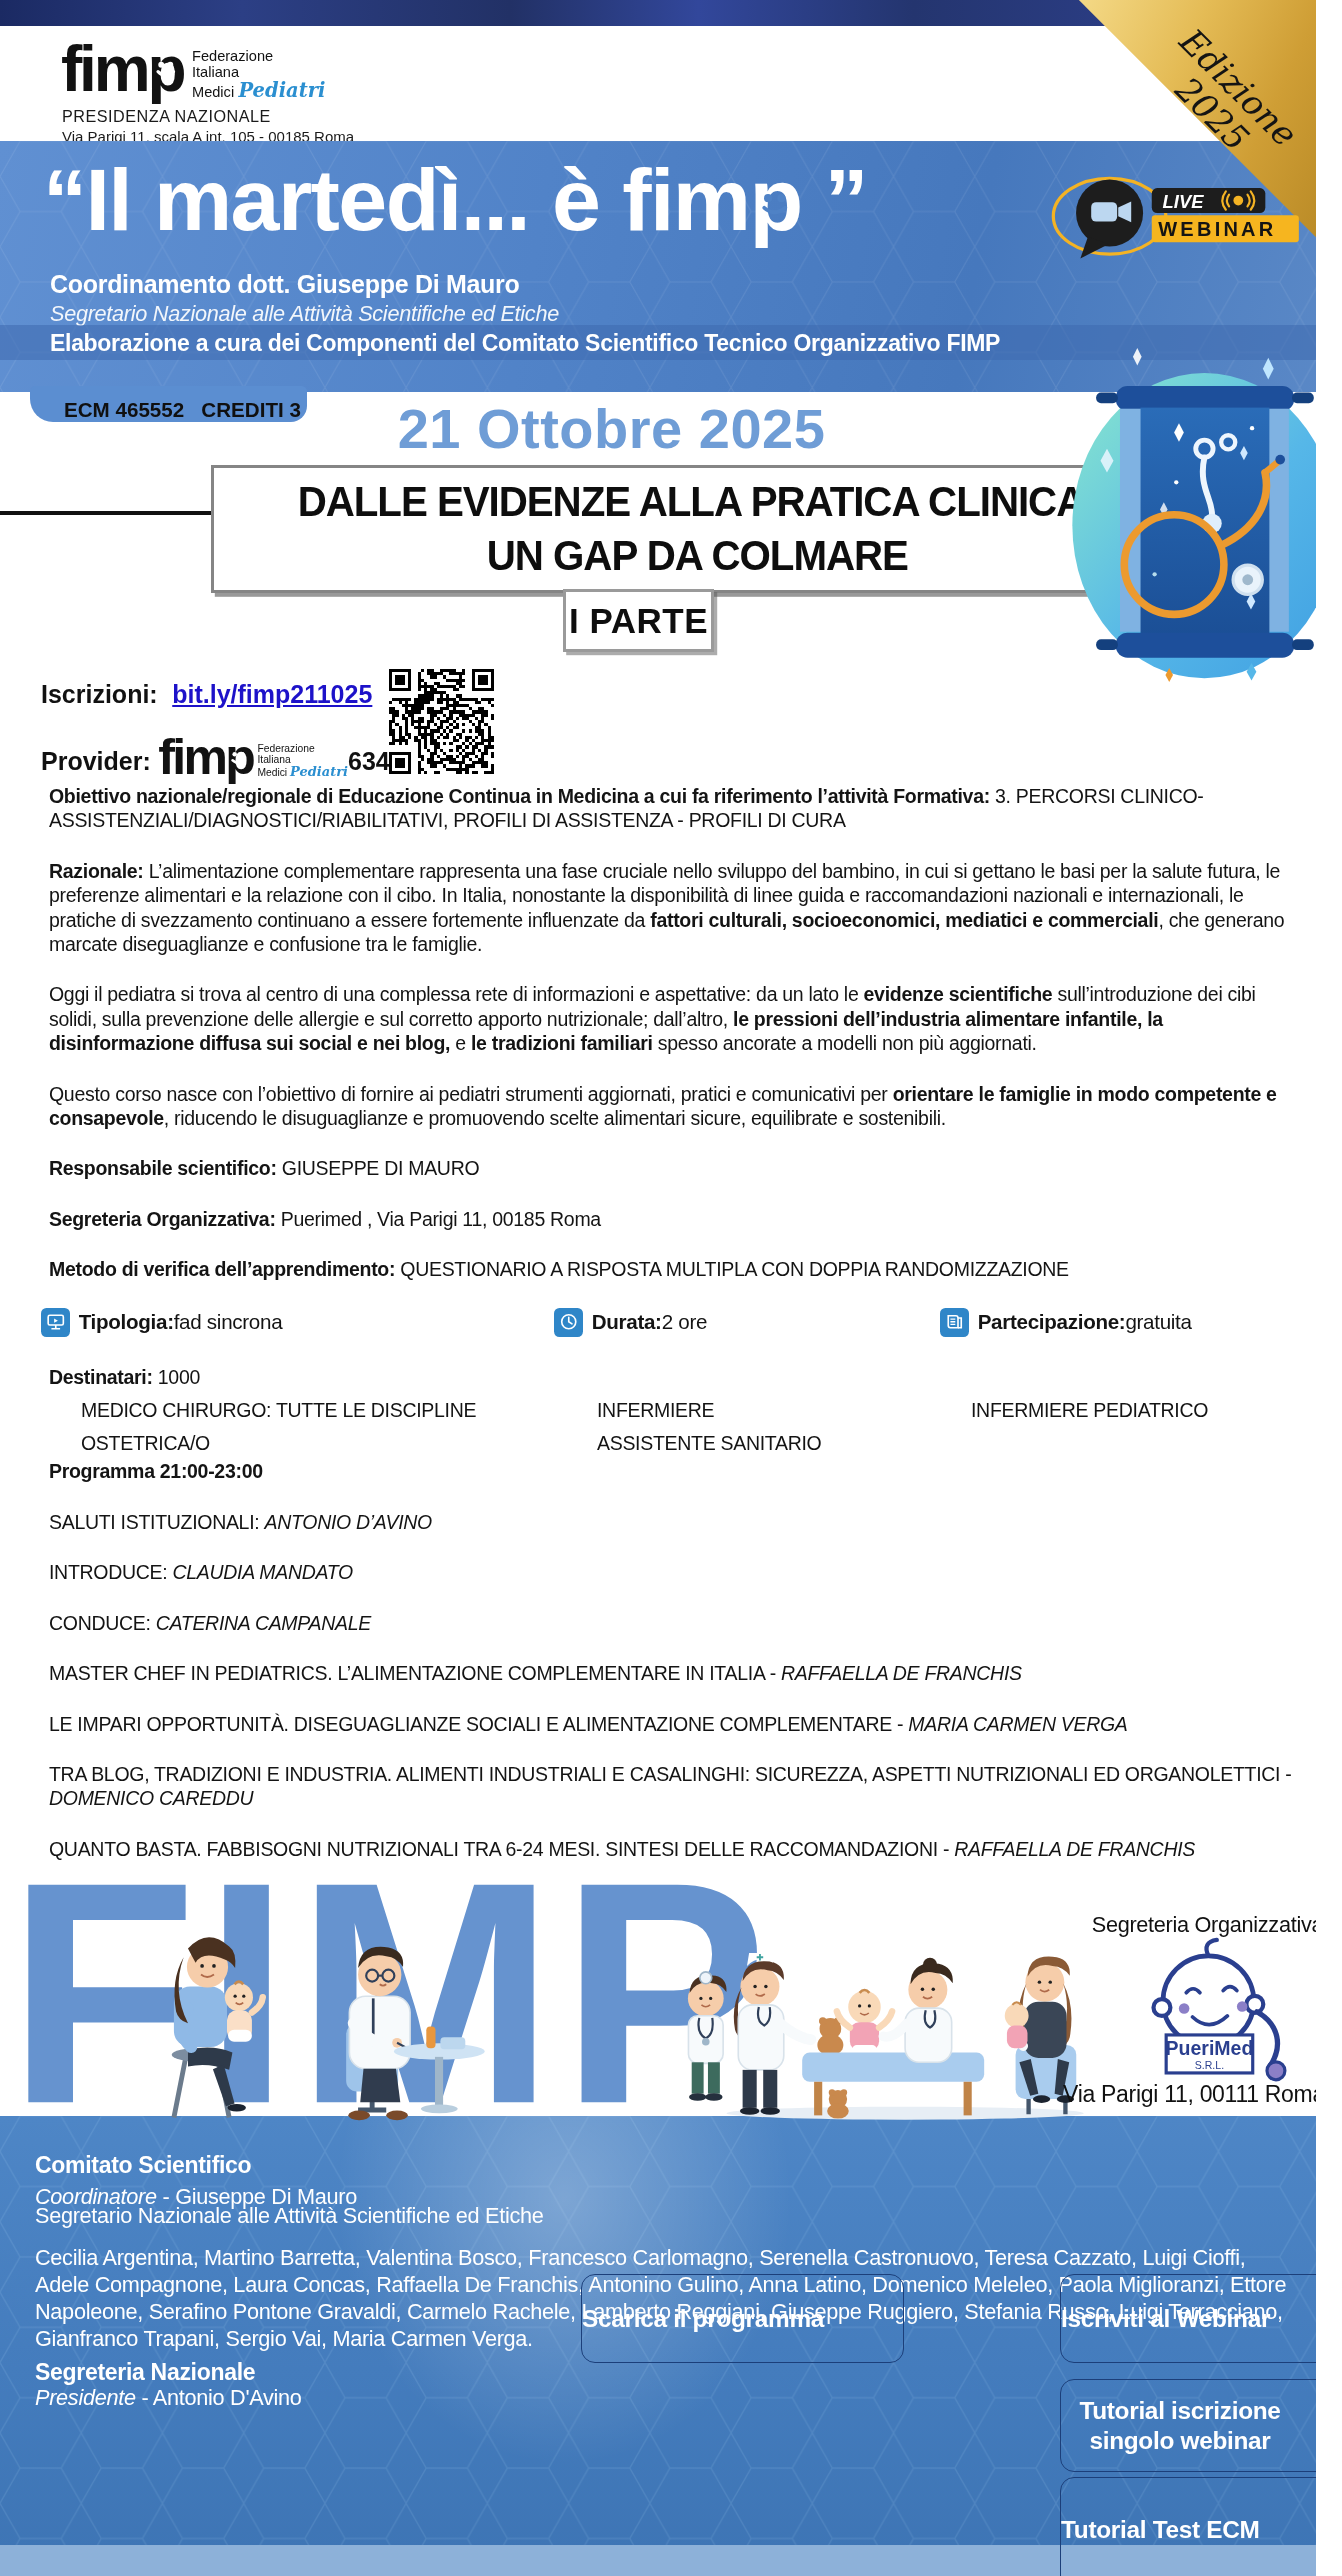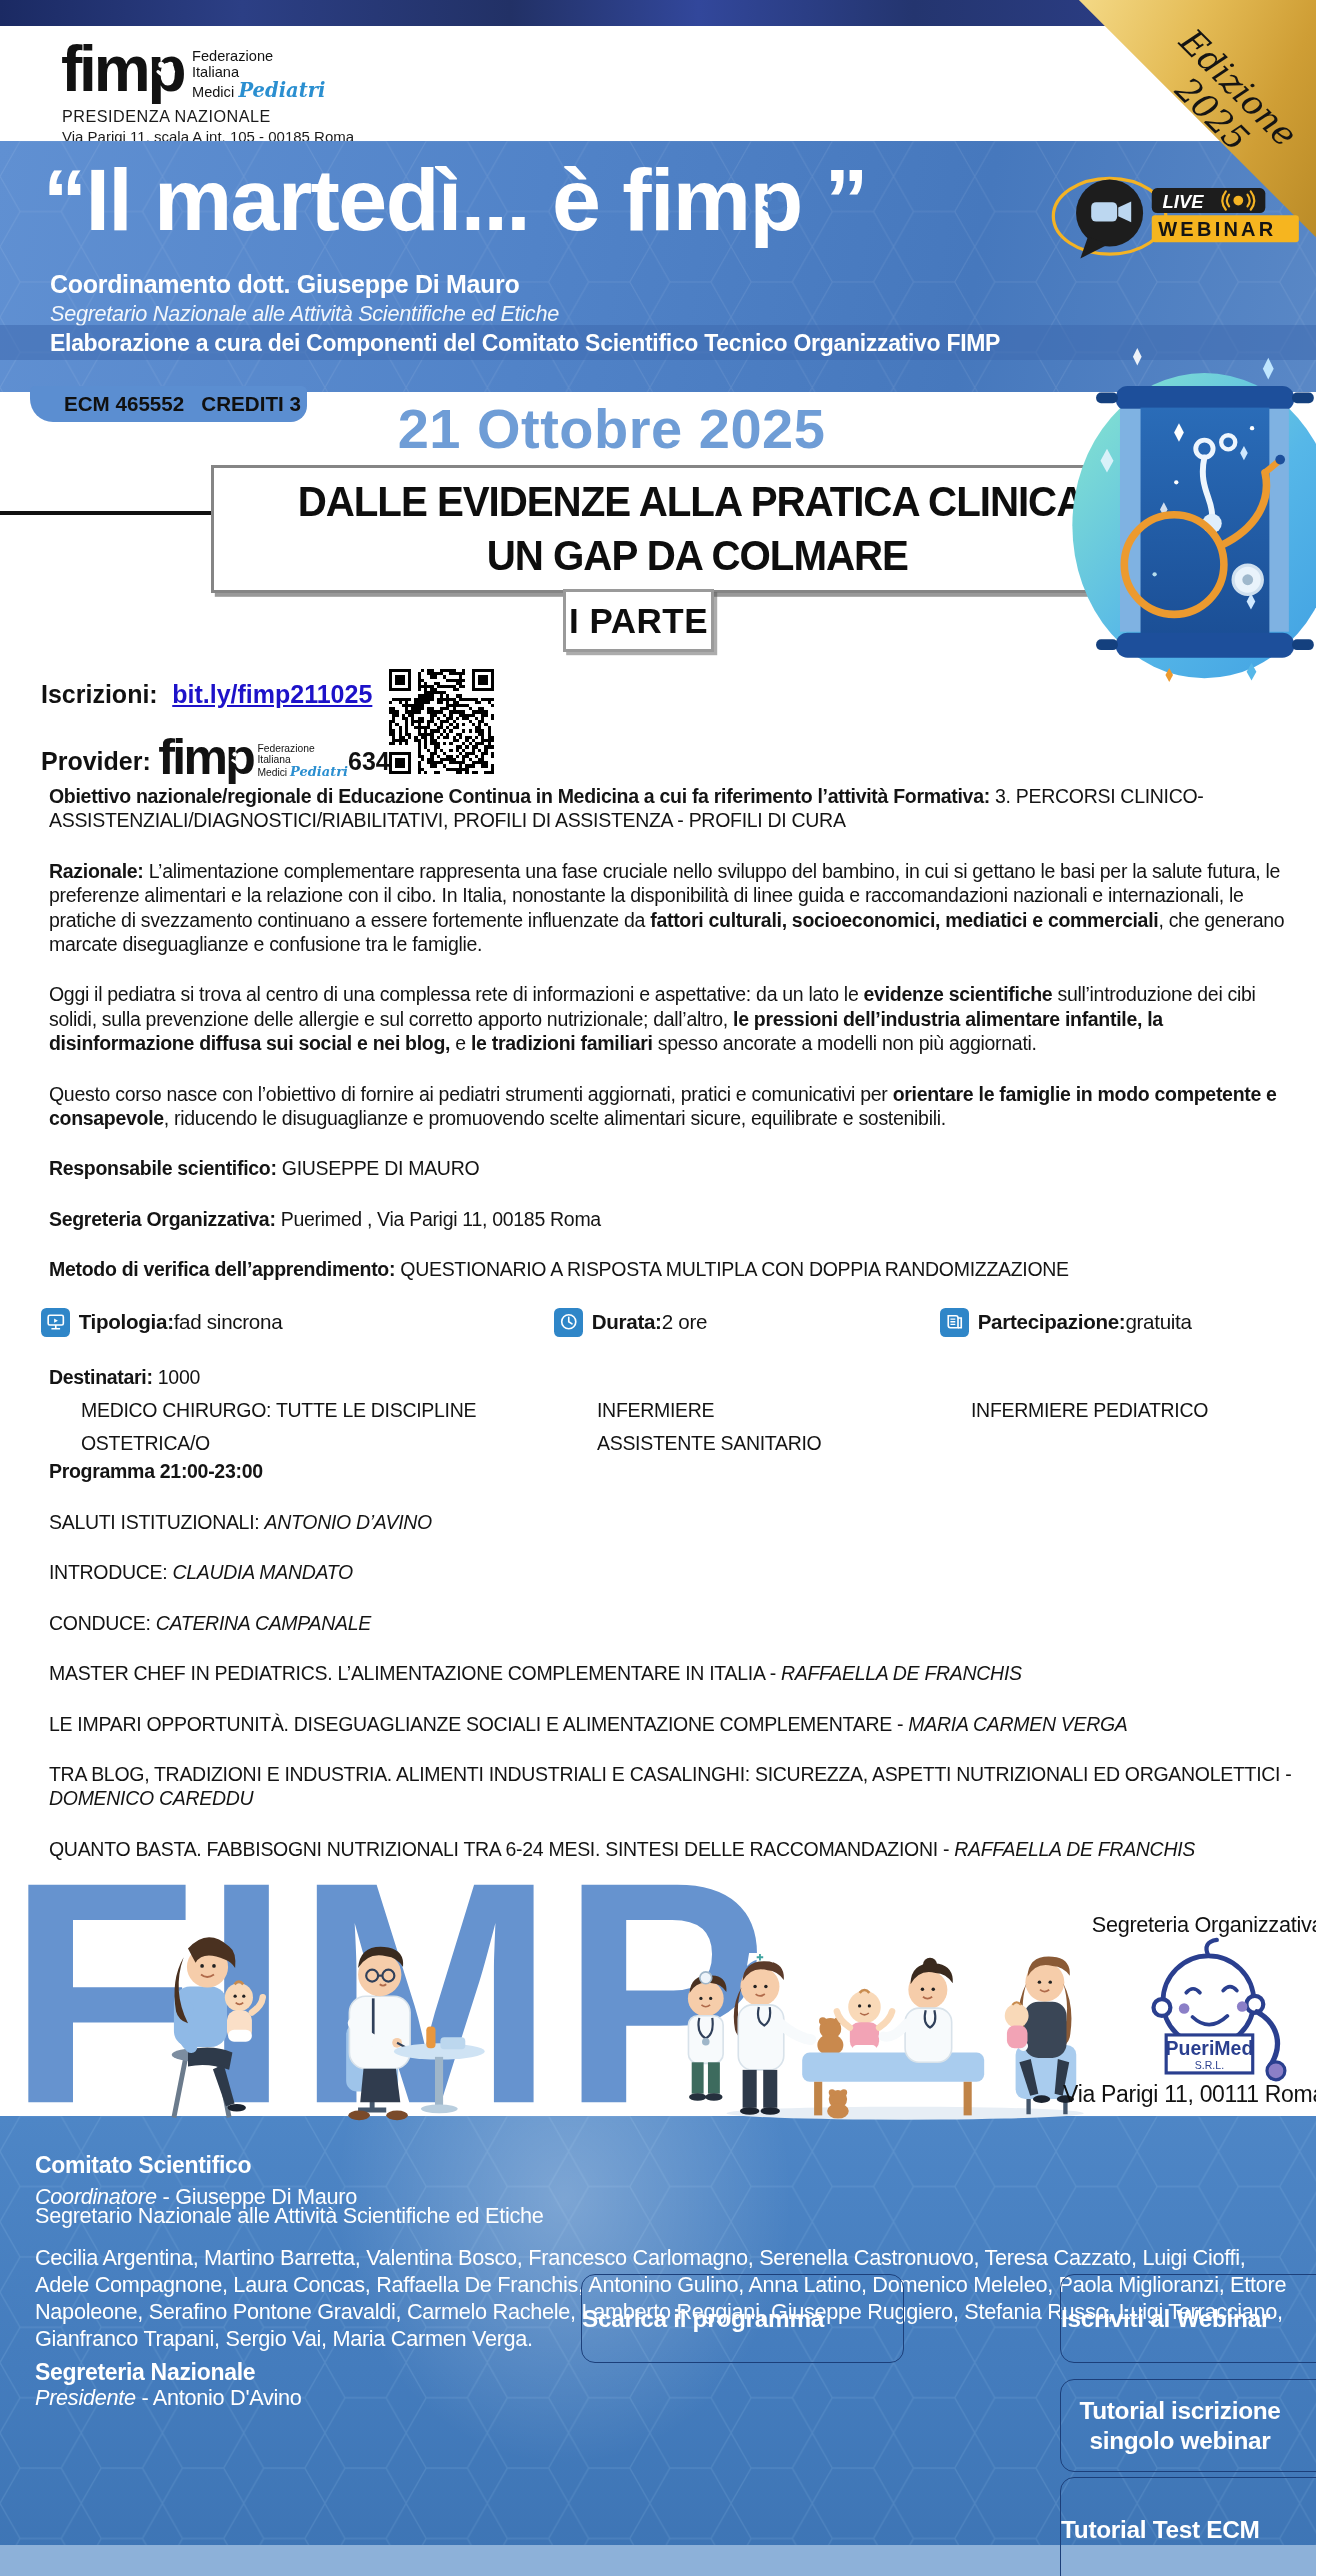--- a/index.html
+++ b/index.html
@@ -37,21 +37,21 @@
   .coordinamento{position:absolute;left:50px;top:129px;color:#ffffff;font-size:25px;font-weight:bold;letter-spacing:-0.3px;}
   .segretario{position:absolute;left:50px;top:160px;color:#f2f6fb;font-size:21.7px;font-style:italic;letter-spacing:-0.3px;}
   .elab-strip{position:absolute;left:0;top:184px;width:1343px;height:35px;background:rgba(62,105,175,0.55);}
   .elab-strip span{position:absolute;left:50px;top:4.9px;color:#ffffff;font-size:23px;font-weight:bold;letter-spacing:-0.3px;white-space:nowrap;}
 
   
   .live-badge{position:absolute;left:1049px;top:174px;width:265px;height:92px;z-index:7;}
 
   
   .ecm-badge{position:absolute;left:30px;top:386px;width:277px;height:36px;background:#5b8ed1;
-    border-radius:5.4px 5.4px 16.2px 23px;display:flex;align-items:center;z-index:3;}
+    border-radius:5.4px 5.4px 16.2px 23px;display:flex;align-items:flex-end;z-index:3;}
   .ecm-badge span{margin-left:34px;font-size:20.6px;font-weight:600;color:#101010;white-space:pre;letter-spacing:0;}
   .event-date{position:absolute;left:303px;top:396px;width:617px;text-align:center;
     font-size:56px;font-weight:600;color:#6f9dd6;letter-spacing:0.5px;}
 
   
   .title-box{position:absolute;left:211px;top:465px;width:967px;height:122px;background:#ffffff;
     border:3.8px solid #858585;box-shadow:3.8px 3.8px 0 rgba(70,70,70,0.55);z-index:1;
     display:flex;flex-direction:column;align-items:center;justify-content:center;}
   .title-box div{font-size:42px;font-weight:700;color:#0e0e0e;letter-spacing:-1.1px;line-height:1.28;transform:scaleX(0.96);}
   .rule-left{position:absolute;left:0;top:511px;width:211px;height:3.8px;background:#111;z-index:0;}

